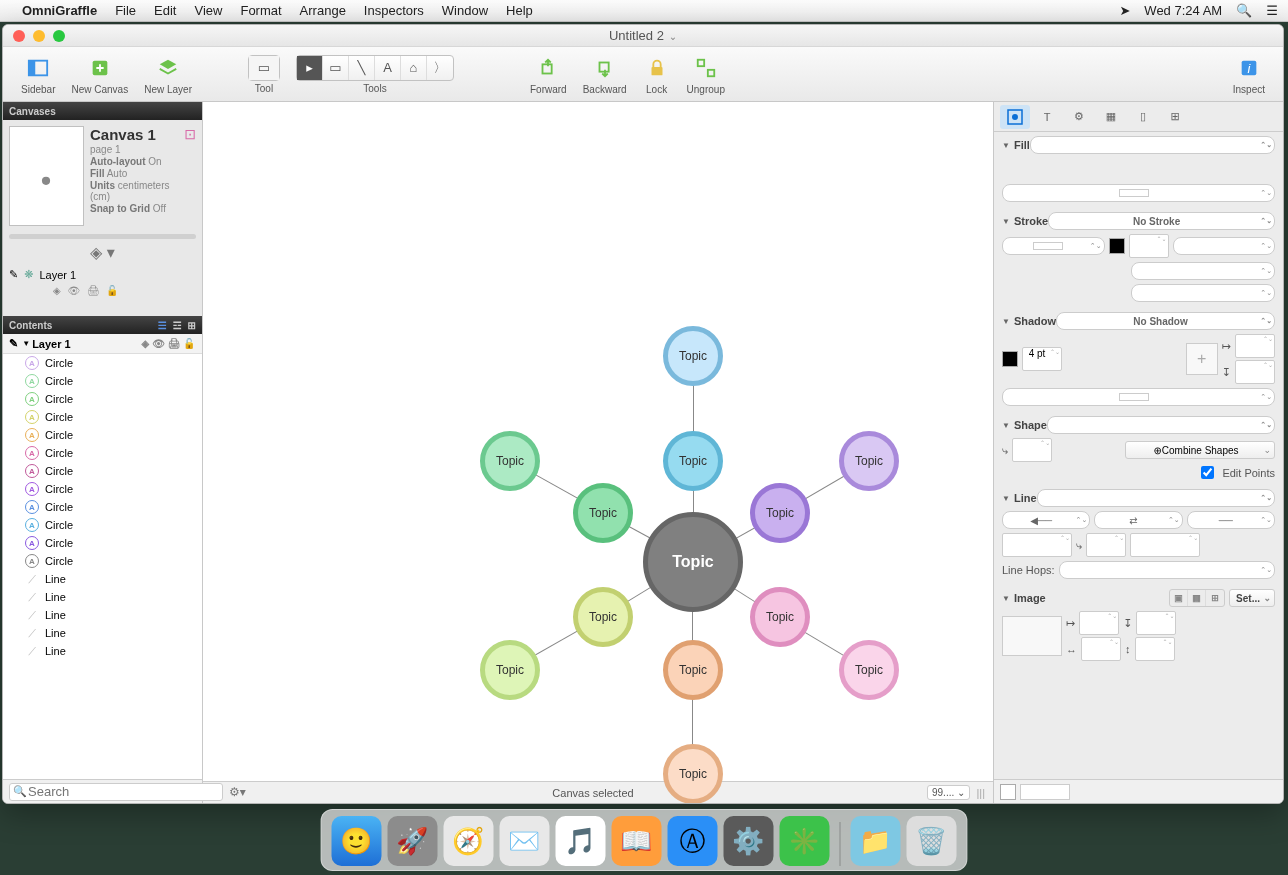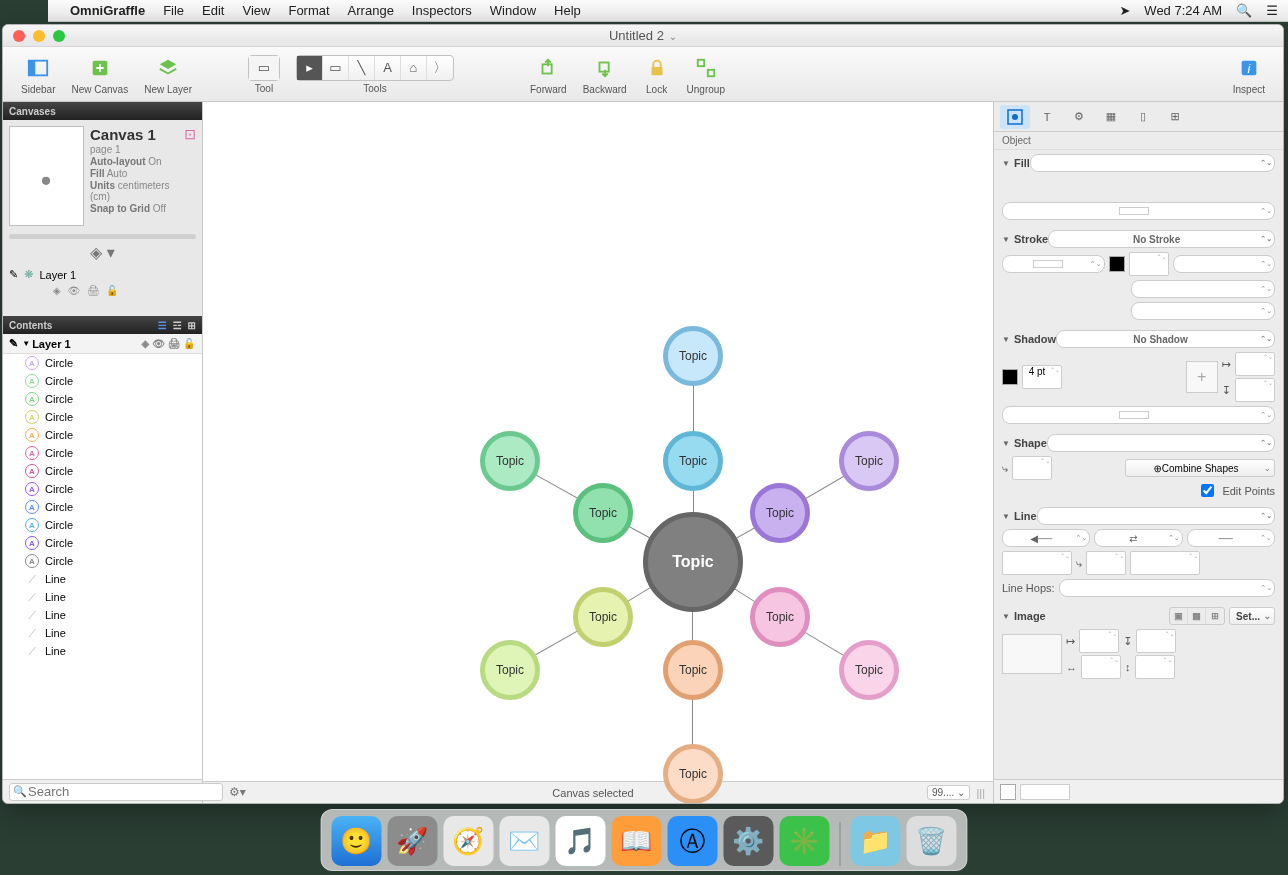--- a/index.html
+++ b/index.html
@@ -1,19 +1,19 @@
 <!DOCTYPE html>
 <html><head>
 <meta charset="utf-8">
 <style>
 * { margin: 0; padding: 0; box-sizing: border-box; font-family: -apple-system, "Helvetica Neue", Arial, sans-serif; }
 body { width: 1288px; height: 875px; overflow: hidden; background: #2a3e34; }
 
 
-.menubar { height: 22px; background: linear-gradient(#fbfbfb, #ececec); display: flex; align-items: center; padding: 0 10px; font-size: 13px; color: #222; border-bottom: 1px solid #c8c8c8; margin-left: 48px; }
+.menubar { height: 22px; background: linear-gradient(#fbfbfb, #ececec); display: flex; align-items: center; padding: 0 10px; font-size: 13px; color: #222; border-bottom: 1px solid #c8c8c8; }
 .menubar .apple { font-size: 15px; margin-right: 12px; }
 .menubar .menu-item { margin-right: 18px; cursor: default; }
 .menubar .menu-item.bold { font-weight: 600; }
 .menubar .spacer { flex: 1; }
 .menubar .right-item { margin-left: 14px; font-size: 13px; }
 
 
 .window { position: absolute; left: 2px; top: 24px; width: 1282px; height: 780px; background: #ececec; border: 1px solid #b5b5b5; border-radius: 6px; box-shadow: 0 10px 30px rgba(0,0,0,.3); overflow: hidden; display: flex; flex-direction: column; }
 .titlebar { height: 22px; background: linear-gradient(#f6f6f6,#e6e6e6); display: flex; align-items: center; position: relative; border-bottom: 1px solid #d7d7d7; }
 .traffic { display: flex; gap: 8px; padding-left: 10px; }
@@ -409,21 +409,20 @@
               <rect x="2" y="2" width="14" height="14" fill="none" stroke="#0a6fd6" stroke-width="1.5"></rect>
               <circle cx="9" cy="9" r="3" fill="#0a6fd6"></circle>
             </svg>
           </div>
         <div class="insp-tab">T</div>
         <div class="insp-tab">⚙</div>
         <div class="insp-tab">▦</div>
         <div class="insp-tab">▯</div>
         <div class="insp-tab">⊞</div>
       </div>
-      <div class="insp-hdr">Object</div>
       <div class="insp-body">
 
         <div class="sect">
           <div class="sect-hdr">
               <span class="tri">▼</span>
               <span>Fill</span>
             <div class="sel" style="width:160px"></div>
           </div>
           <div class="sect-row" style="justify-content:flex-start;margin-top:30px">
             <div class="sel" style="width:60px">

